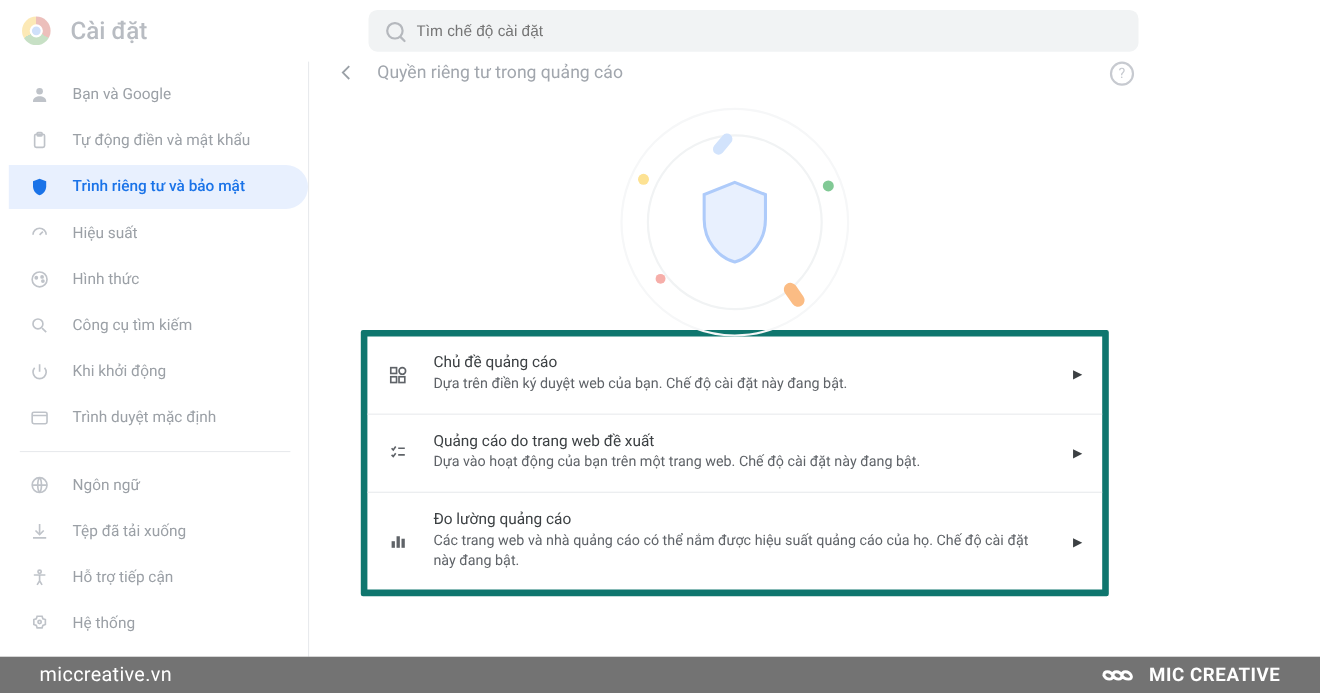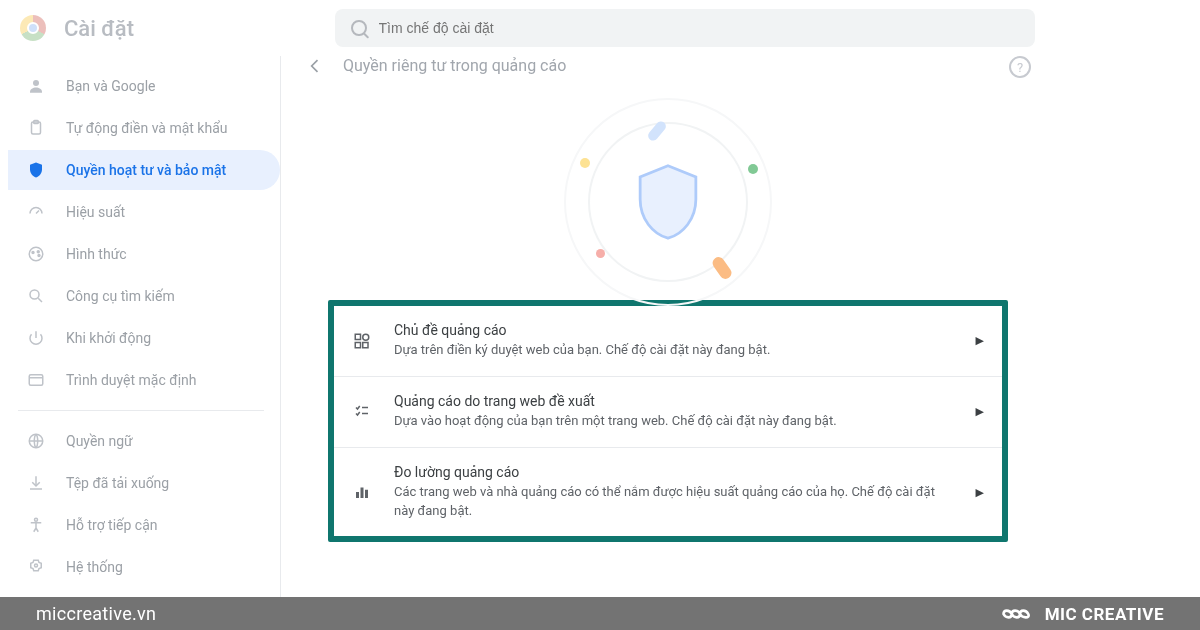--- a/index.html
+++ b/index.html
@@ -86,21 +86,21 @@
               </svg>
             </span>
           <span>Tự động điền và mật khẩu</span>
         </div>
         <div class="nav-item active">
           <span class="ico">
               <svg width="18" height="18" viewBox="0 0 24 24" fill="currentColor">
                 <path d="M12 2l8 3v6c0 5-3.5 9.7-8 11-4.5-1.3-8-6-8-11V5l8-3z"></path>
               </svg>
             </span>
-          <span>Quyền hoạt tư và bảo mật</span>
+          <span>Trình riêng tư và bảo mật</span>
         </div>
         <div class="nav-item">
           <span class="ico">
               <svg width="18" height="18" viewBox="0 0 24 24" fill="none" stroke="currentColor" stroke-width="2">
                 <path d="M4 14a8 8 0 0 1 16 0"></path>
                 <path d="M12 14l4-4"></path>
               </svg>
             </span>
           <span>Hiệu suất</span>
         </div>
@@ -143,21 +143,21 @@
           <span>Trình duyệt mặc định</span>
         </div>
         <div class="nav-sep"></div>
         <div class="nav-item">
           <span class="ico">
               <svg width="18" height="18" viewBox="0 0 24 24" fill="none" stroke="currentColor" stroke-width="2">
                 <circle cx="12" cy="12" r="9"></circle>
                 <path d="M3 12h18M12 3c3 3 3 15 0 18M12 3c-3 3-3 15 0 18"></path>
               </svg>
             </span>
-          <span>Quyền ngữ</span>
+          <span>Ngôn ngữ</span>
         </div>
         <div class="nav-item">
           <span class="ico">
               <svg width="18" height="18" viewBox="0 0 24 24" fill="none" stroke="currentColor" stroke-width="2">
                 <path d="M12 3v12"></path>
                 <path d="M7 11l5 5 5-5"></path>
                 <path d="M4 20h16"></path>
               </svg>
             </span>
           <span>Tệp đã tải xuống</span>

